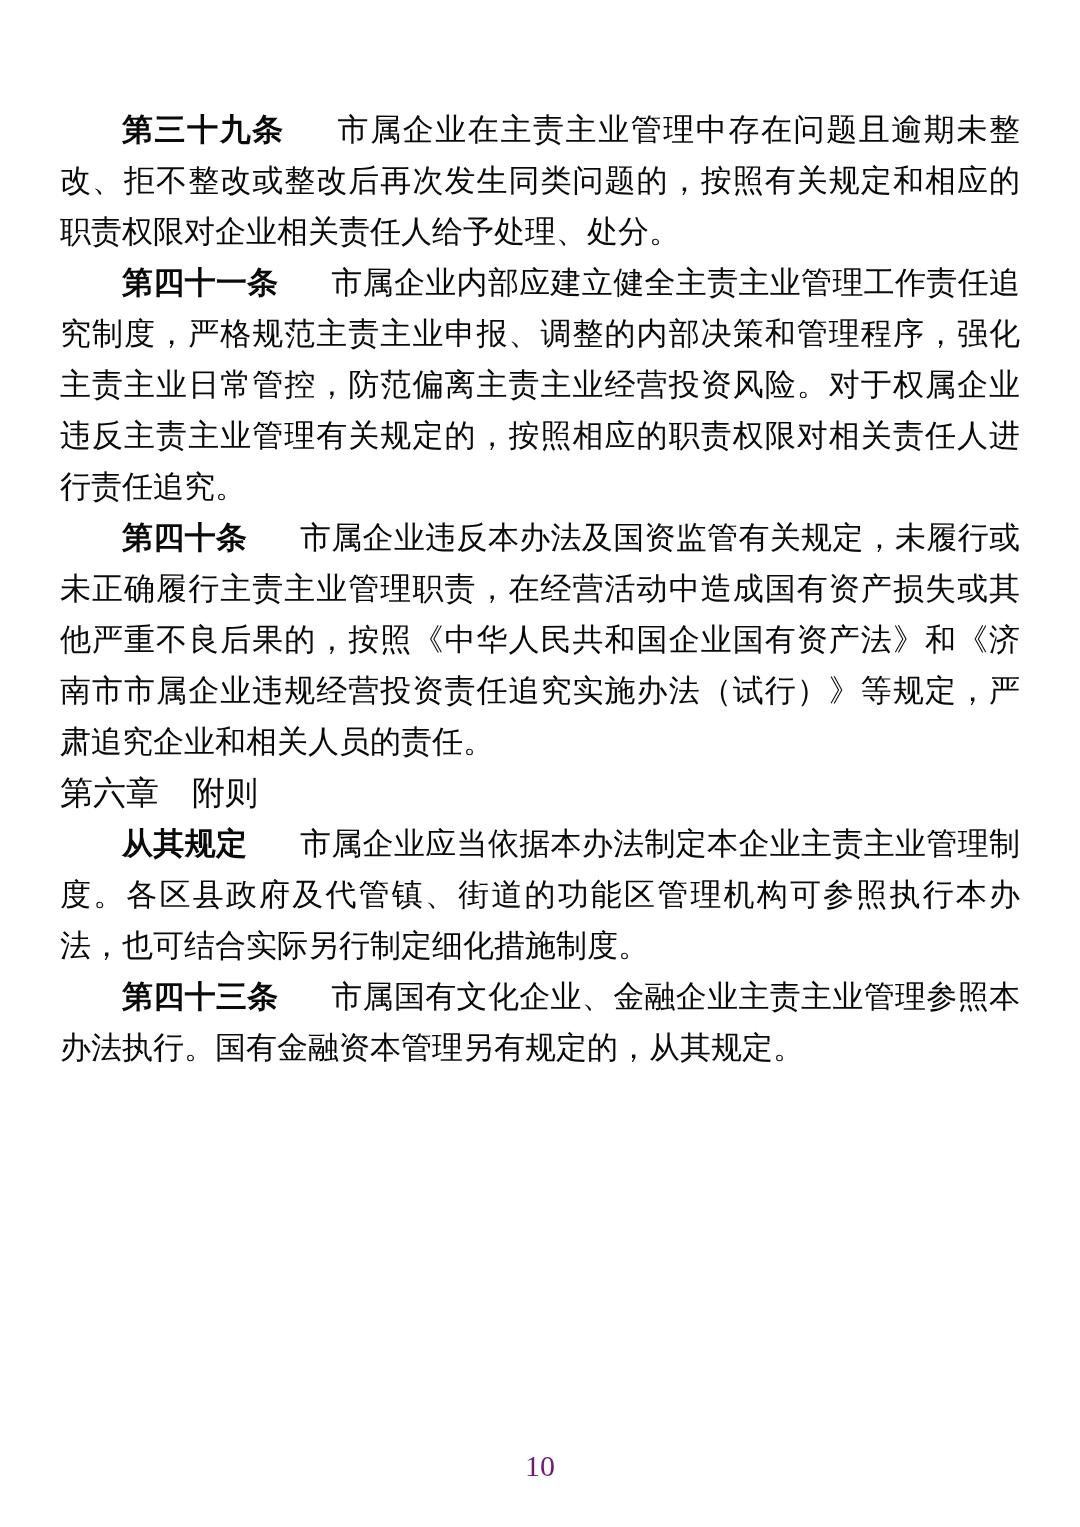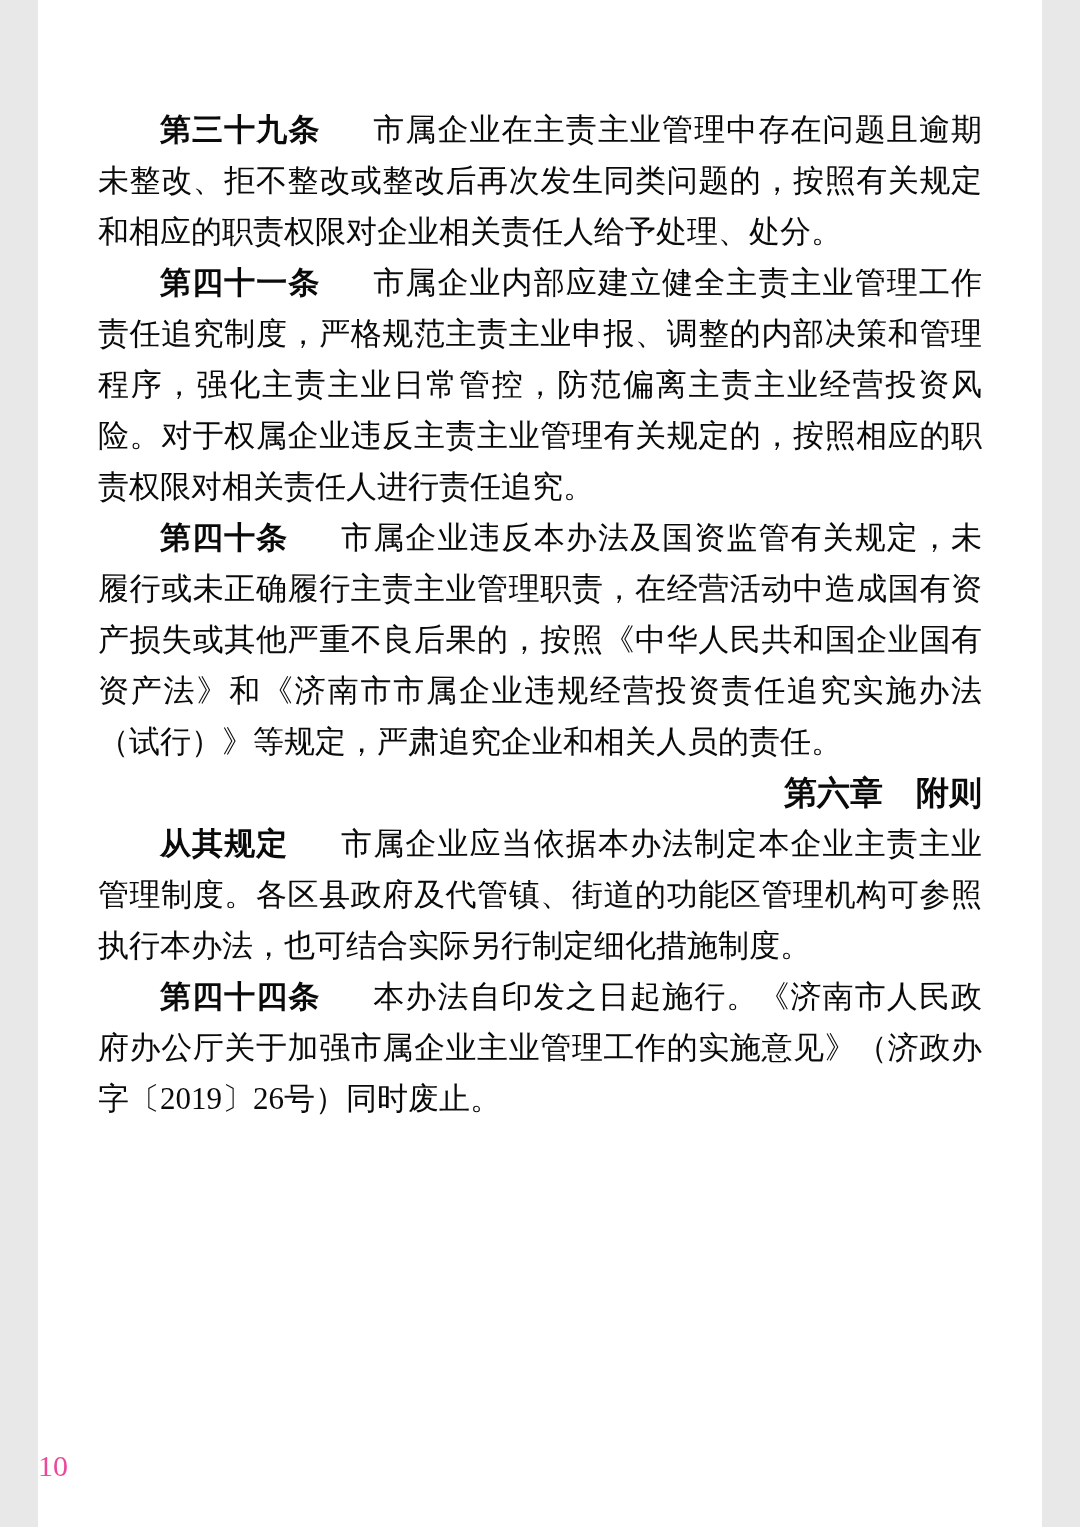--- a/index.html
+++ b/index.html
@@ -1,18 +1,18 @@
 <!DOCTYPE html>
 <html><head>
 <meta charset="utf-8">
 <style>
   html,body{margin:0;padding:0;background:#e8e8e8;}
   .page{
     position:relative;
-    width:1004px;
+    width:1080px;
     height:1527px;
     margin:0 auto;
     background:#ffffff;
     color:#0a0a0a;
     font-family:"Liberation Serif", serif;
     overflow:hidden;
   }
   .content{
     padding:104px 60px 0 60px;
     font-size:31px;
@@ -25,55 +25,55 @@
     text-indent:2em;
   }
   .art-num{
     font-weight:700;
     font-family:"Liberation Sans", sans-serif;
     margin-right:1.7em;
   }
   .chapter-heading{
     margin:0;
     text-indent:0;
-    text-align:right;
+    text-align:left;
     font-family:"Liberation Sans", sans-serif;
-    font-weight:700;
+    font-weight:400;
     font-size:33px;
     line-height:51px;
   }
   .footer{
     position:absolute;
     left:0;
     right:0;
     bottom:44px;
-    text-align:left;
+    text-align:center;
     font-size:30px;
     line-height:34px;
-    color:#ec4899;
+    color:#701a75;
     font-family:"Liberation Serif", serif;
   }
 </style>
 </head>
 <body>
 
 <div class="page">
   <div class="content">
 
     <p class="para"><span class="art-num">第三十九条</span><span class="art-text">市属企业在主责主业管理中存在问题且逾期未整改、拒不整改或整改后再次发生同类问题的，按照有关规定和相应的职责权限对企业相关责任人给予处理、处分。</span></p>
 
     <p class="para"><span class="art-num">第四十一条</span><span class="art-text">市属企业内部应建立健全主责主业管理工作责任追究制度，严格规范主责主业申报、调整的内部决策和管理程序，强化主责主业日常管控，防范偏离主责主业经营投资风险。对于权属企业违反主责主业管理有关规定的，按照相应的职责权限对相关责任人进行责任追究。</span></p>
 
     <p class="para"><span class="art-num">第四十条</span><span class="art-text">市属企业违反本办法及国资监管有关规定，未履行或未正确履行主责主业管理职责，在经营活动中造成国有资产损失或其他严重不良后果的，按照《中华人民共和国企业国有资产法》和《济南市市属企业违规经营投资责任追究实施办法（试行）》等规定，严肃追究企业和相关人员的责任。</span></p>
 
     <p class="chapter-heading">第六章　附则</p>
 
     <p class="para"><span class="art-num">从其规定</span><span class="art-text">市属企业应当依据本办法制定本企业主责主业管理制度。各区县政府及代管镇、街道的功能区管理机构可参照执行本办法，也可结合实际另行制定细化措施制度。</span></p>
 
+    <p class="para"><span class="art-num">第四十三条</span><span class="art-text">市属国有文化企业、金融企业主责主业管理参照本办法执行。国有金融资本管理另有规定的，从其规定。</span></p>
 
-    <p class="para"><span class="art-num">第四十四条</span><span class="art-text">本办法自印发之日起施行。《济南市人民政府办公厅关于加强市属企业主业管理工作的实施意见》（济政办字〔2019〕26号）同时废止。</span></p>
 
   </div>
 
   <div class="footer">
     <span class="page-num">10</span>
   </div>
 </div>
 
 </body></html>

